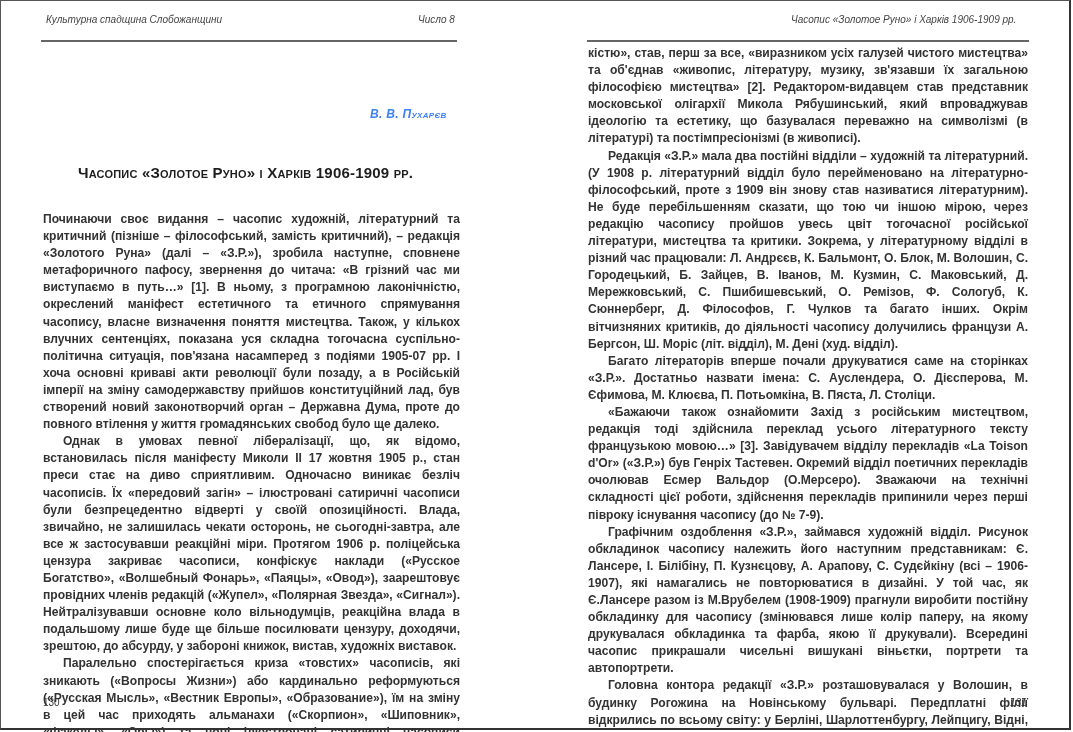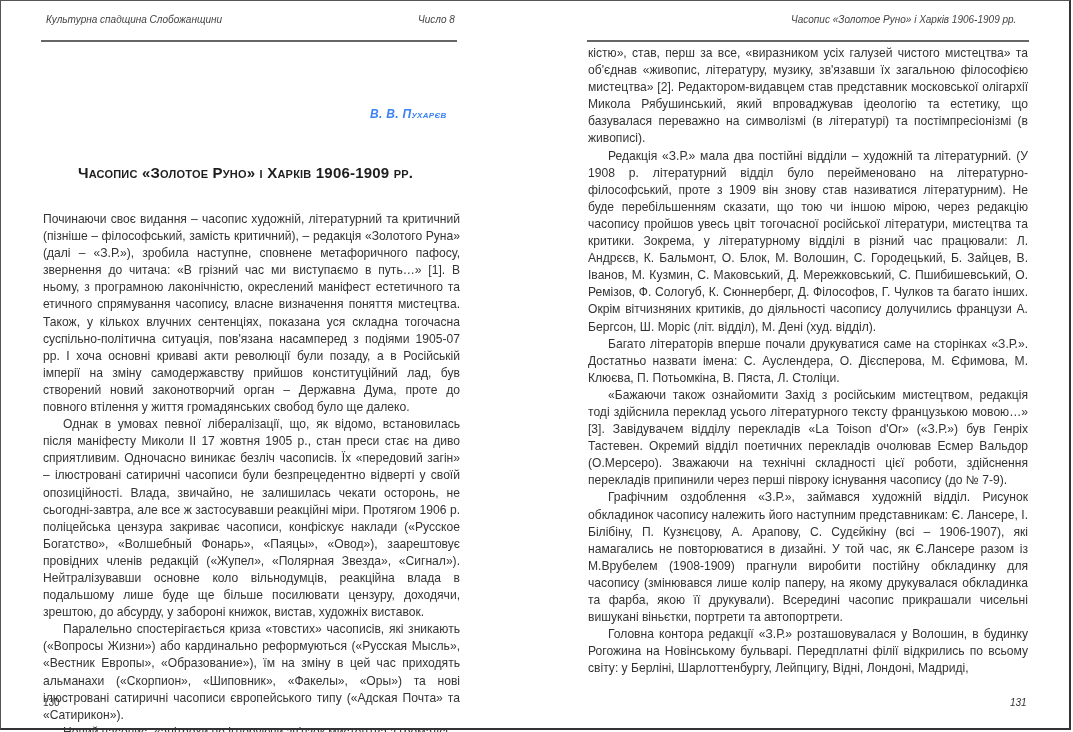--- a/index.html
+++ b/index.html
@@ -39,21 +39,21 @@
       position: absolute; top: 164px; left: 78px; font-size: 15px; font-weight: bold;
       color: #1e1e1e; font-variant: small-caps; letter-spacing: 0.2px;
     }
 
     .body-text {
       position: absolute; font-size: 12.1px; line-height: 17.1px; text-align: justify;
       color: #333;
     }
     .body-left { left: 43px; top: 211px; width: 417px; }
     .body-right { left: 52px; top: 45px; width: 440px; }
-    .body-text p { margin: 0; text-indent: 20px; }
+    .body-text p { margin: 0; text-indent: 20px; font-weight: bold; }
     .body-text p.noindent { text-indent: 0; }
     .body-left p.first { text-indent: 0; }
 
     .page-number {
       position: absolute; top: 697px; font-size: 10px; color: #333;
     }
     .pn-left { left: 43px; }
     .pn-right { left: 474px; font-style: italic; }
   </style>
 </head>

